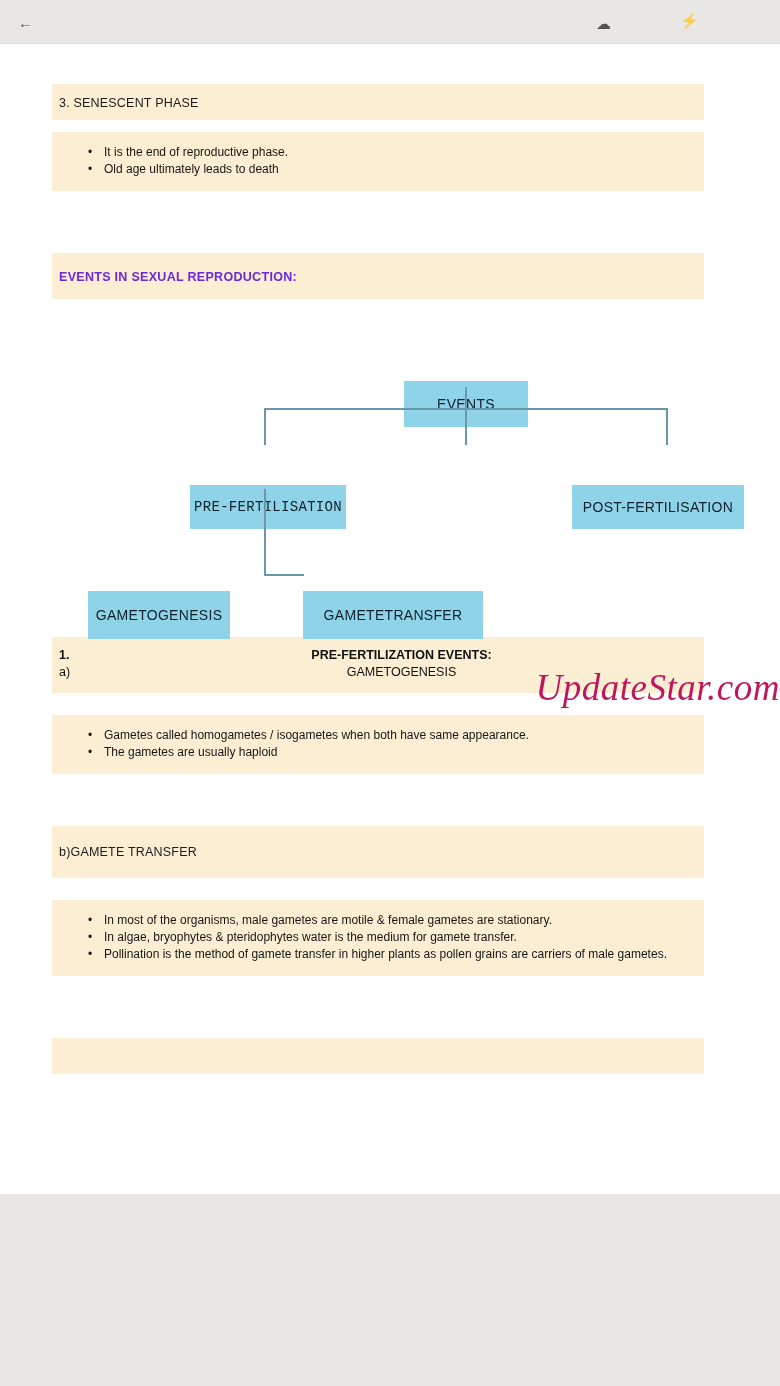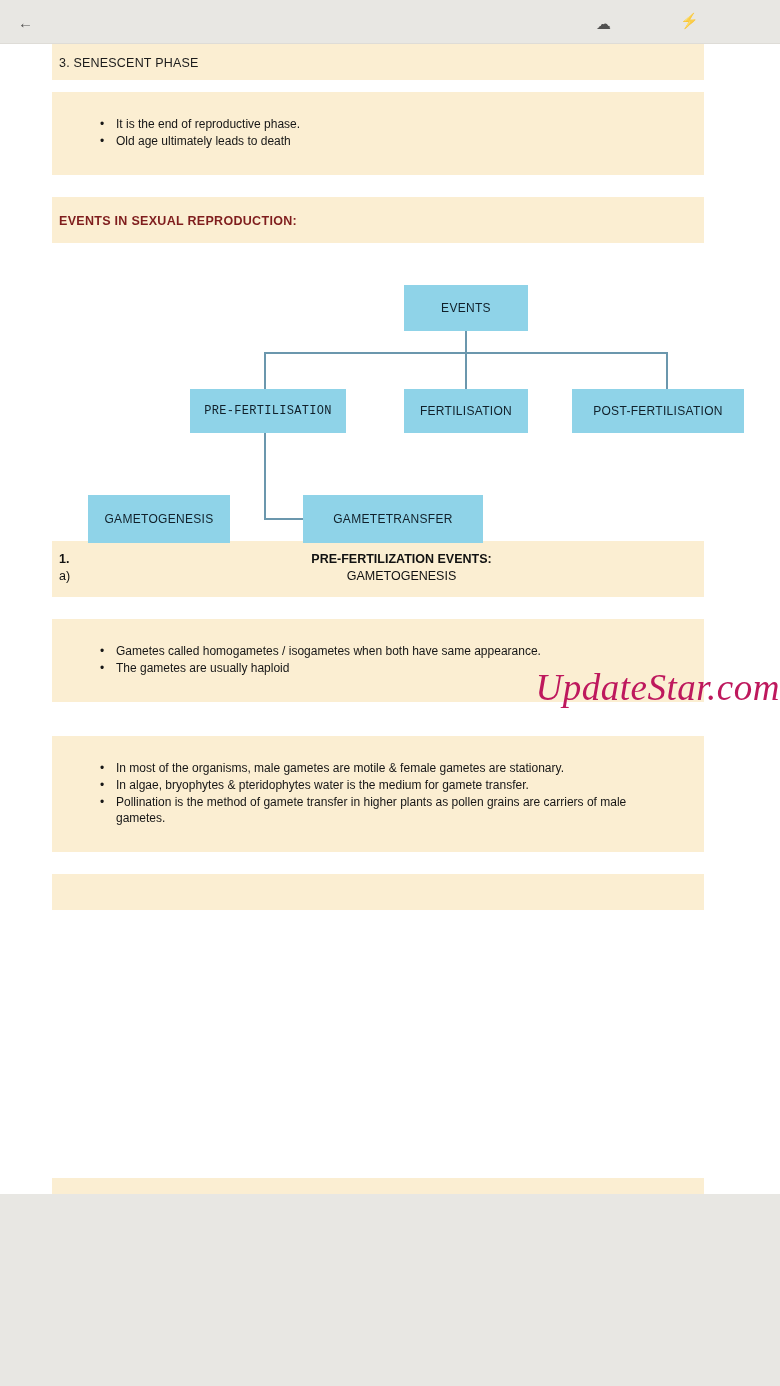--- a/index.html
+++ b/index.html
@@ -44,43 +44,44 @@
   .sheet {
     position: absolute;
     left: 52px; top: 0;
     width: 652px;
   }
 
   .band {
     background: #fbeed2;
     width: 100%;
     padding: 9px 0 9px 0;
+    margin-top: 40px;
   }
   .band-inner { padding-left: 7px; }
 
   .h-small {
     font-size: 12.5px;
     color: #1c1c1c;
     letter-spacing: .2px;
   }
   .h-bold {
     font-size: 12.5px;
-    color: #7f1d1d;
+    color: #6d28d9;
     font-weight: bold;
     letter-spacing: .3px;
   }
 
   
   .bullets {
     background: #fbeed2;
     width: 100%;
     padding: 8px 12px 10px 28px;
   }
   .bullets ul {
-    margin: 16px; padding: 0 0 0 18px;
+    margin: 4px; padding: 0 0 0 18px;
     list-style: none;
   }
   .bullets li {
     position: relative;
     font-size: 12px;
     line-height: 16px;
     color: #161616;
     margin: 0 0 1px 0;
     padding-left: 2px;
   }
@@ -96,27 +97,28 @@
   .diagram {
     position: relative;
     width: 100%;
     height: 298px;
     background: #ffffff;
   }
   .node {
     position: absolute;
     background: #8fd3e8;
     color: #10202a;
-    font-size: 12px;
+    font-size: 14px;
     letter-spacing: .3px;
     display: flex;
     align-items: center;
     justify-content: center;
     text-align: center;
     white-space: nowrap;
+    margin-top: 40px;
   }
   .line { position: absolute; background: #6b97ad; }
 
   
   .numrow {
     display: flex;
     font-size: 12.5px;
     color: #111;
     line-height: 17px;
   }
@@ -203,21 +205,20 @@
 
         <div class="line" style="left:413px; top:88px; width:2px; height:22px;"></div>
 
         <div class="line" style="left:212px; top:109px; width:404px; height:2px;"></div>
 
         <div class="line" style="left:212px; top:109px; width:2px; height:37px;"></div>
         <div class="line" style="left:413px; top:109px; width:2px; height:37px;"></div>
         <div class="line" style="left:614px; top:109px; width:2px; height:37px;"></div>
 
         <div class="node" style="left:138px; top:146px; width:156px; height:44px;font-family:Liberation Mono, monospace;">PRE-FERTILISATION</div>
-        <div class="node" style="left:352px; top:146px; width:124px; height:44px;">FERTILISATION</div>
         <div class="node" style="left:520px; top:146px; width:172px; height:44px;">POST-FERTILISATION</div>
 
         <div class="line" style="left:212px; top:190px; width:2px; height:87px;"></div>
         <div class="line" style="left:212px; top:275px; width:40px; height:2px;"></div>
 
         <div class="node" style="left:36px; top:252px; width:142px; height:48px;">GAMETOGENESIS</div>
         <div class="node" style="left:251px; top:252px; width:180px; height:48px;">GAMETETRANSFER</div>
       </div>
 
       <div class="band" style="padding:10px 0 12px 0;">
@@ -237,20 +238,25 @@
 
       <div class="bullets">
         <ul>
           <li>Gametes called homogametes / isogametes when both have same appearance.</li>
           <li>The gametes are usually haploid</li>
         </ul>
       </div>
 
       <div class="spacer-s"></div>
 
+      <div class="band" style="padding:16px 0 18px 0;">
+        <div class="band-inner">
+          <span class="h-small">b)GAMETE TRANSFER</span>
+        </div>
+      </div>
 
       <div class="spacer"></div>
 
       <div class="bullets">
         <ul>
           <li>In most of the organisms, male gametes are motile &amp; female gametes are stationary.</li>
           <li>In algae, bryophytes &amp; pteridophytes water is the medium for gamete transfer.</li>
           <li>Pollination is the method of gamete transfer in higher plants as pollen grains are carriers of male gametes.</li>
         </ul>
       </div>

